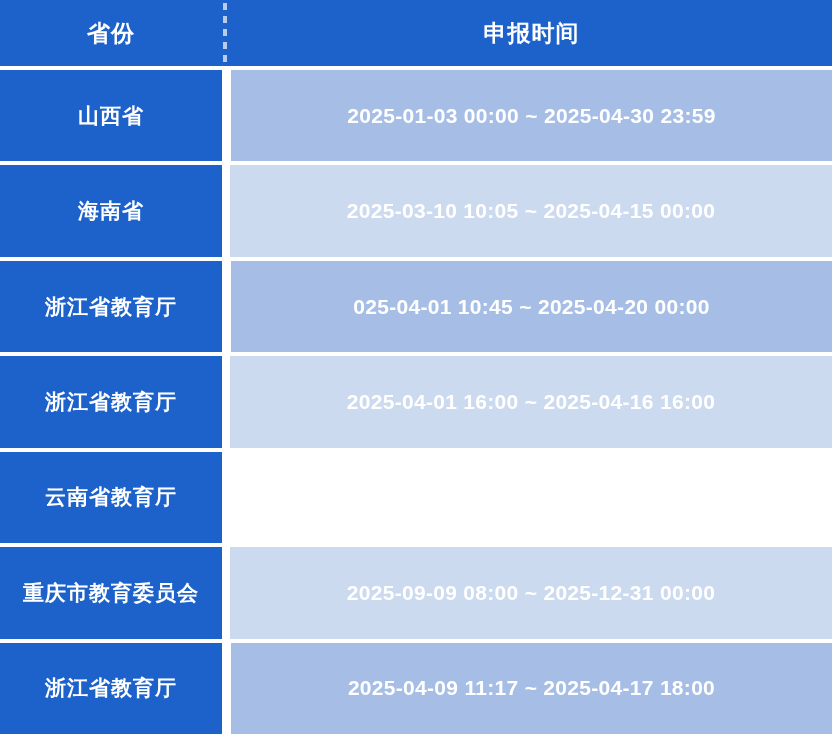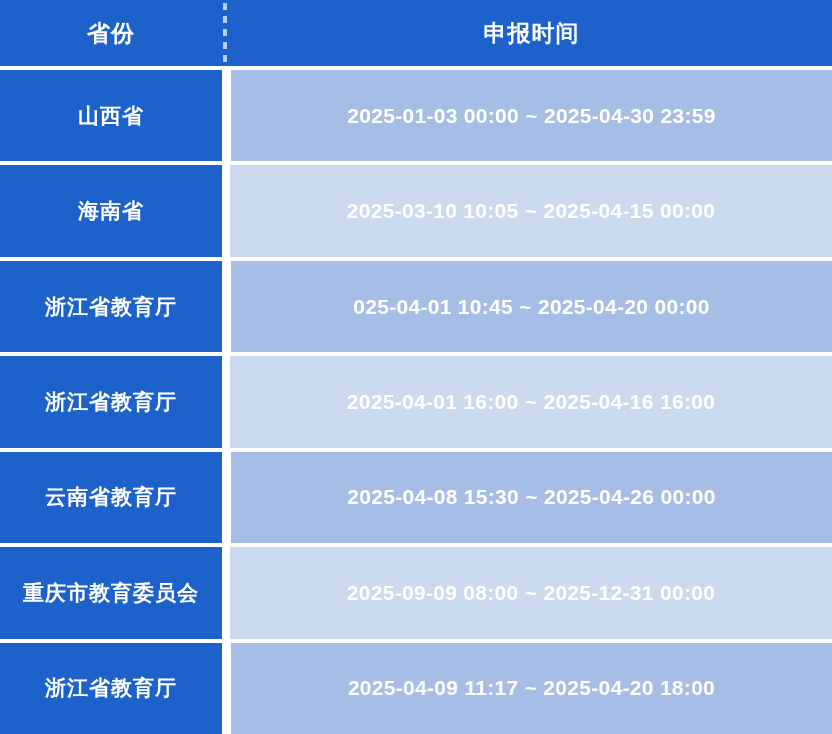--- a/index.html
+++ b/index.html
@@ -120,25 +120,24 @@
       <div class="table-row">
         <div class="cell cell-province">浙江省教育厅</div>
         <div class="cell cell-time shade-dark">025-04-01 10:45 ~ 2025-04-20 00:00</div>
       </div>
       <div class="table-row">
         <div class="cell cell-province">浙江省教育厅</div>
         <div class="cell cell-time shade-light">2025-04-01 16:00 ~ 2025-04-16 16:00</div>
       </div>
       <div class="table-row">
         <div class="cell cell-province">云南省教育厅</div>
-        <div class="cell cell-time shade-dark">2025-04-08 15:30 ~ 2025-04-26 00:00</div>
       </div>
       <div class="table-row">
         <div class="cell cell-province">重庆市教育委员会</div>
         <div class="cell cell-time shade-light">2025-09-09 08:00 ~ 2025-12-31 00:00</div>
       </div>
       <div class="table-row">
         <div class="cell cell-province">浙江省教育厅</div>
-        <div class="cell cell-time shade-dark">2025-04-09 11:17 ~ 2025-04-20 18:00</div>
+        <div class="cell cell-time shade-dark">2025-04-09 11:17 ~ 2025-04-17 18:00</div>
       </div>
     </div>
 
 </div>
 
 </body></html>

